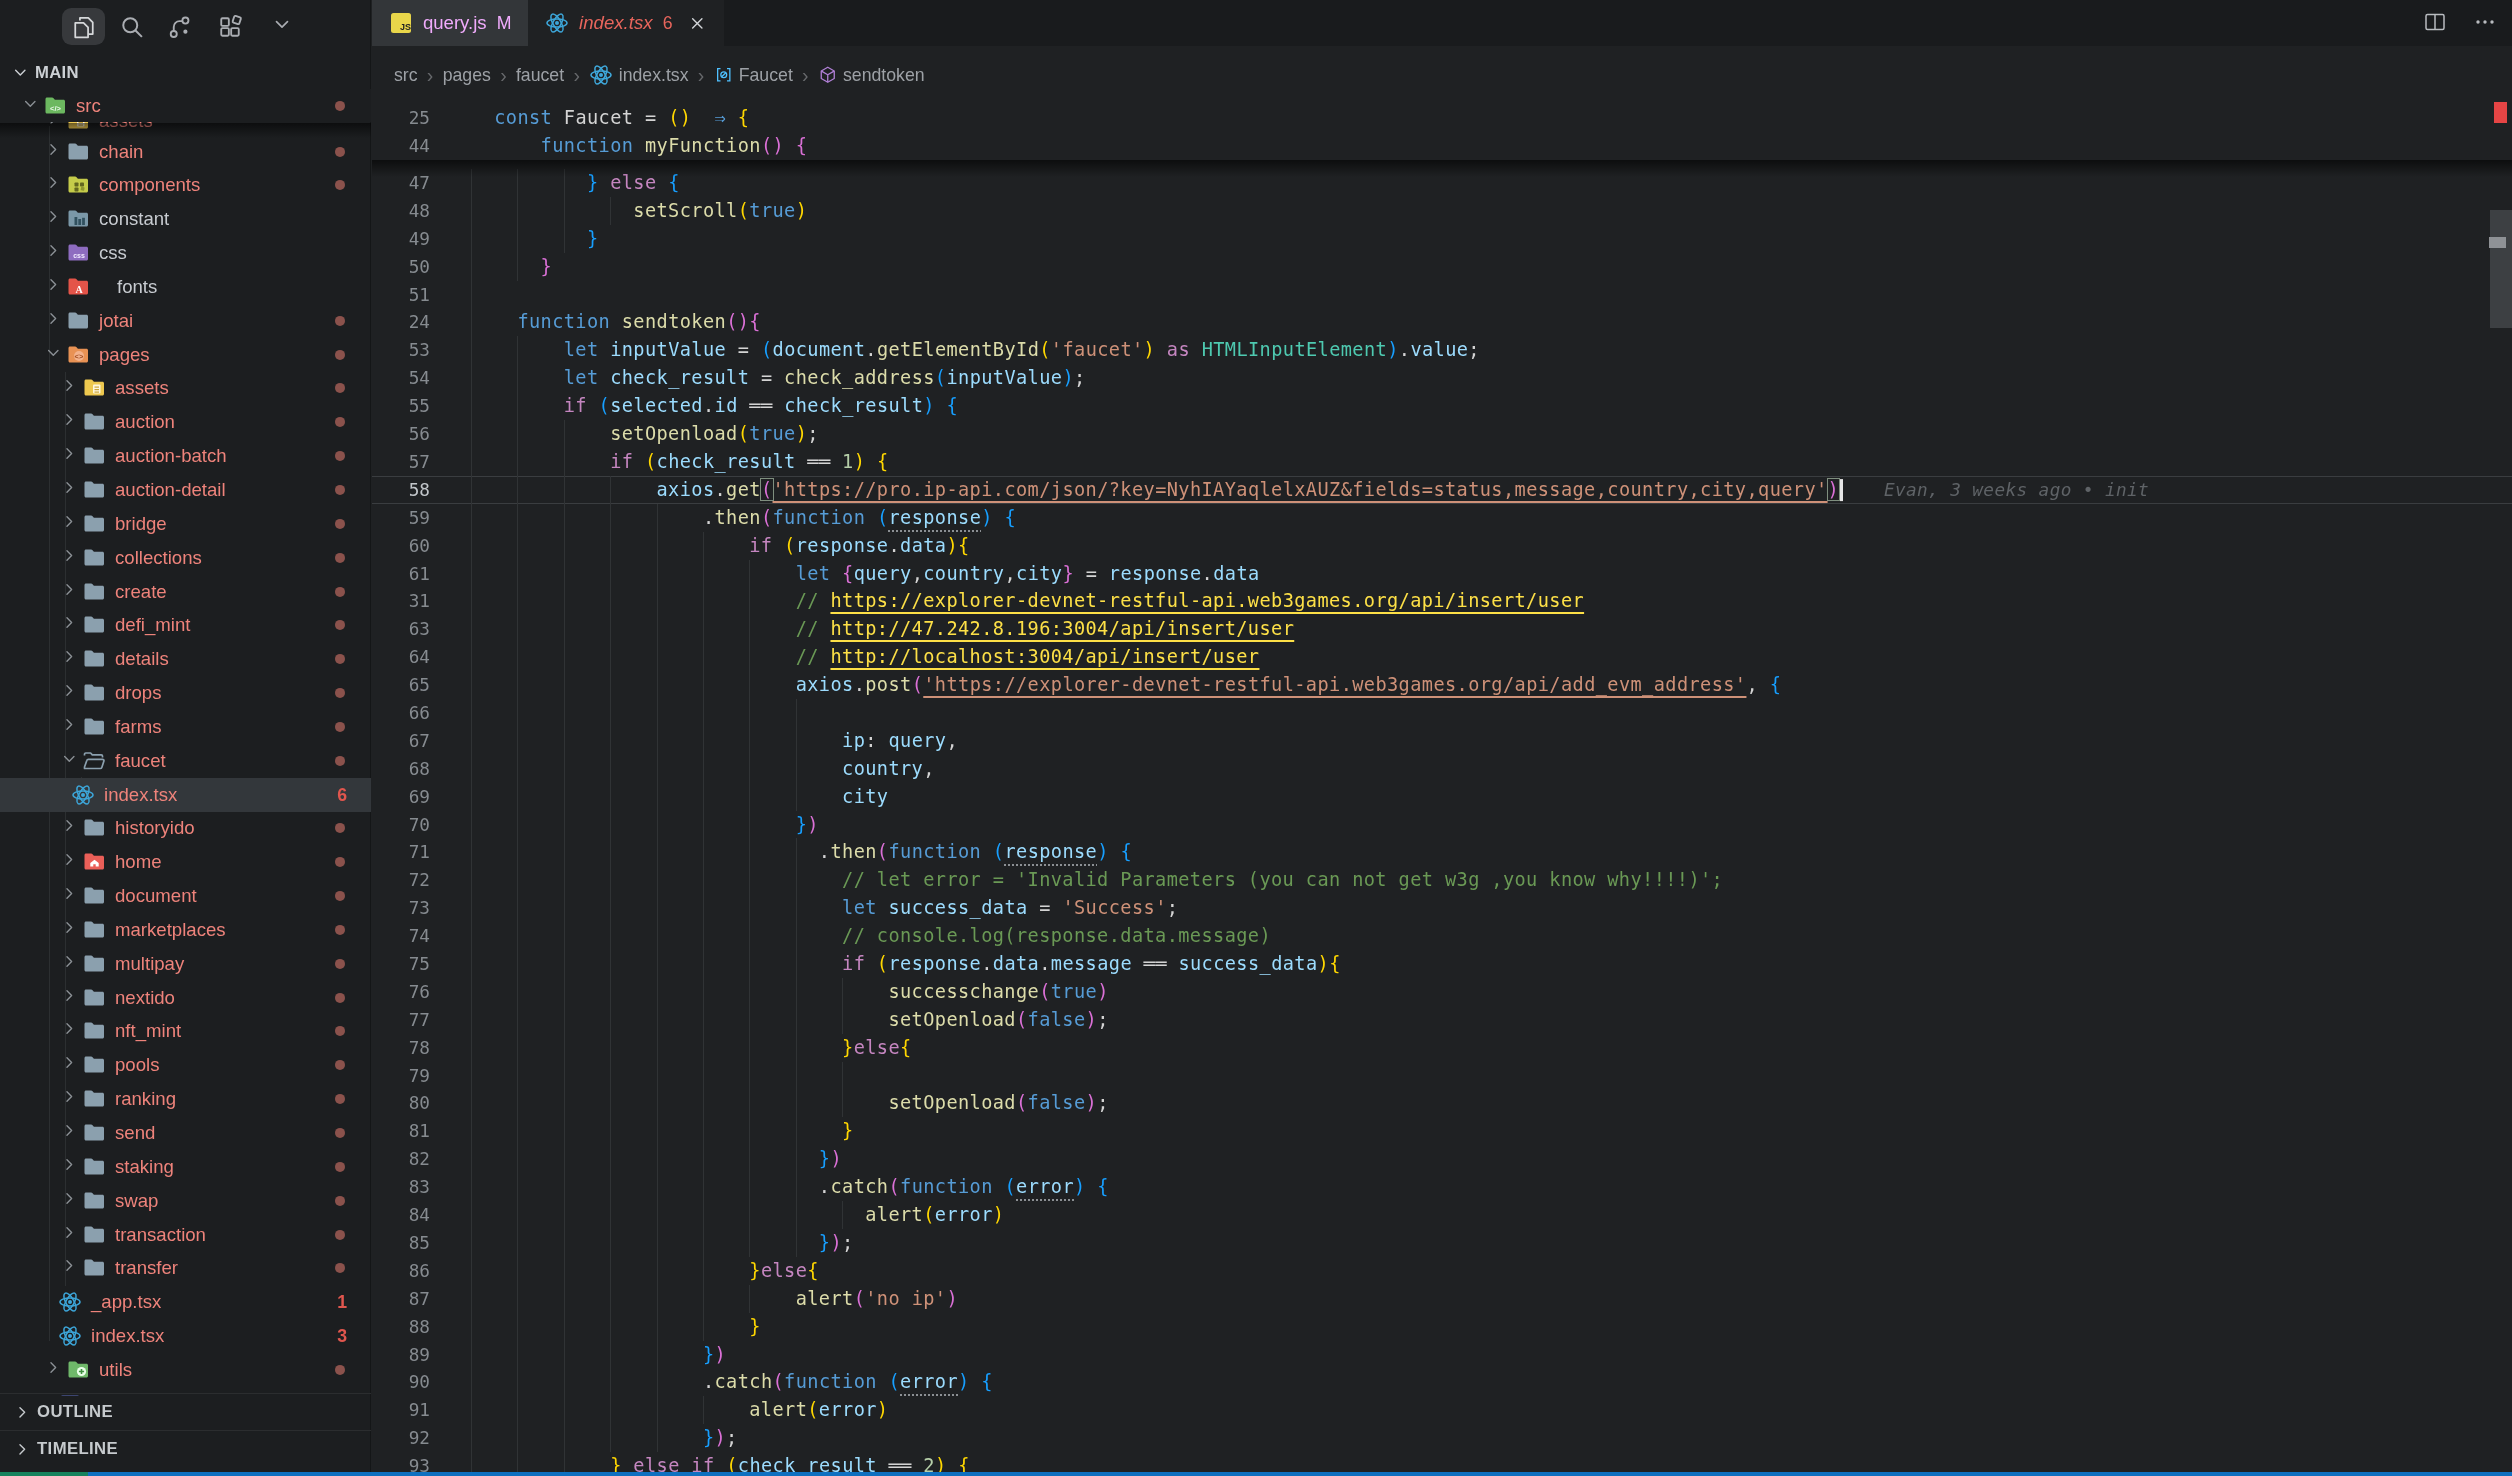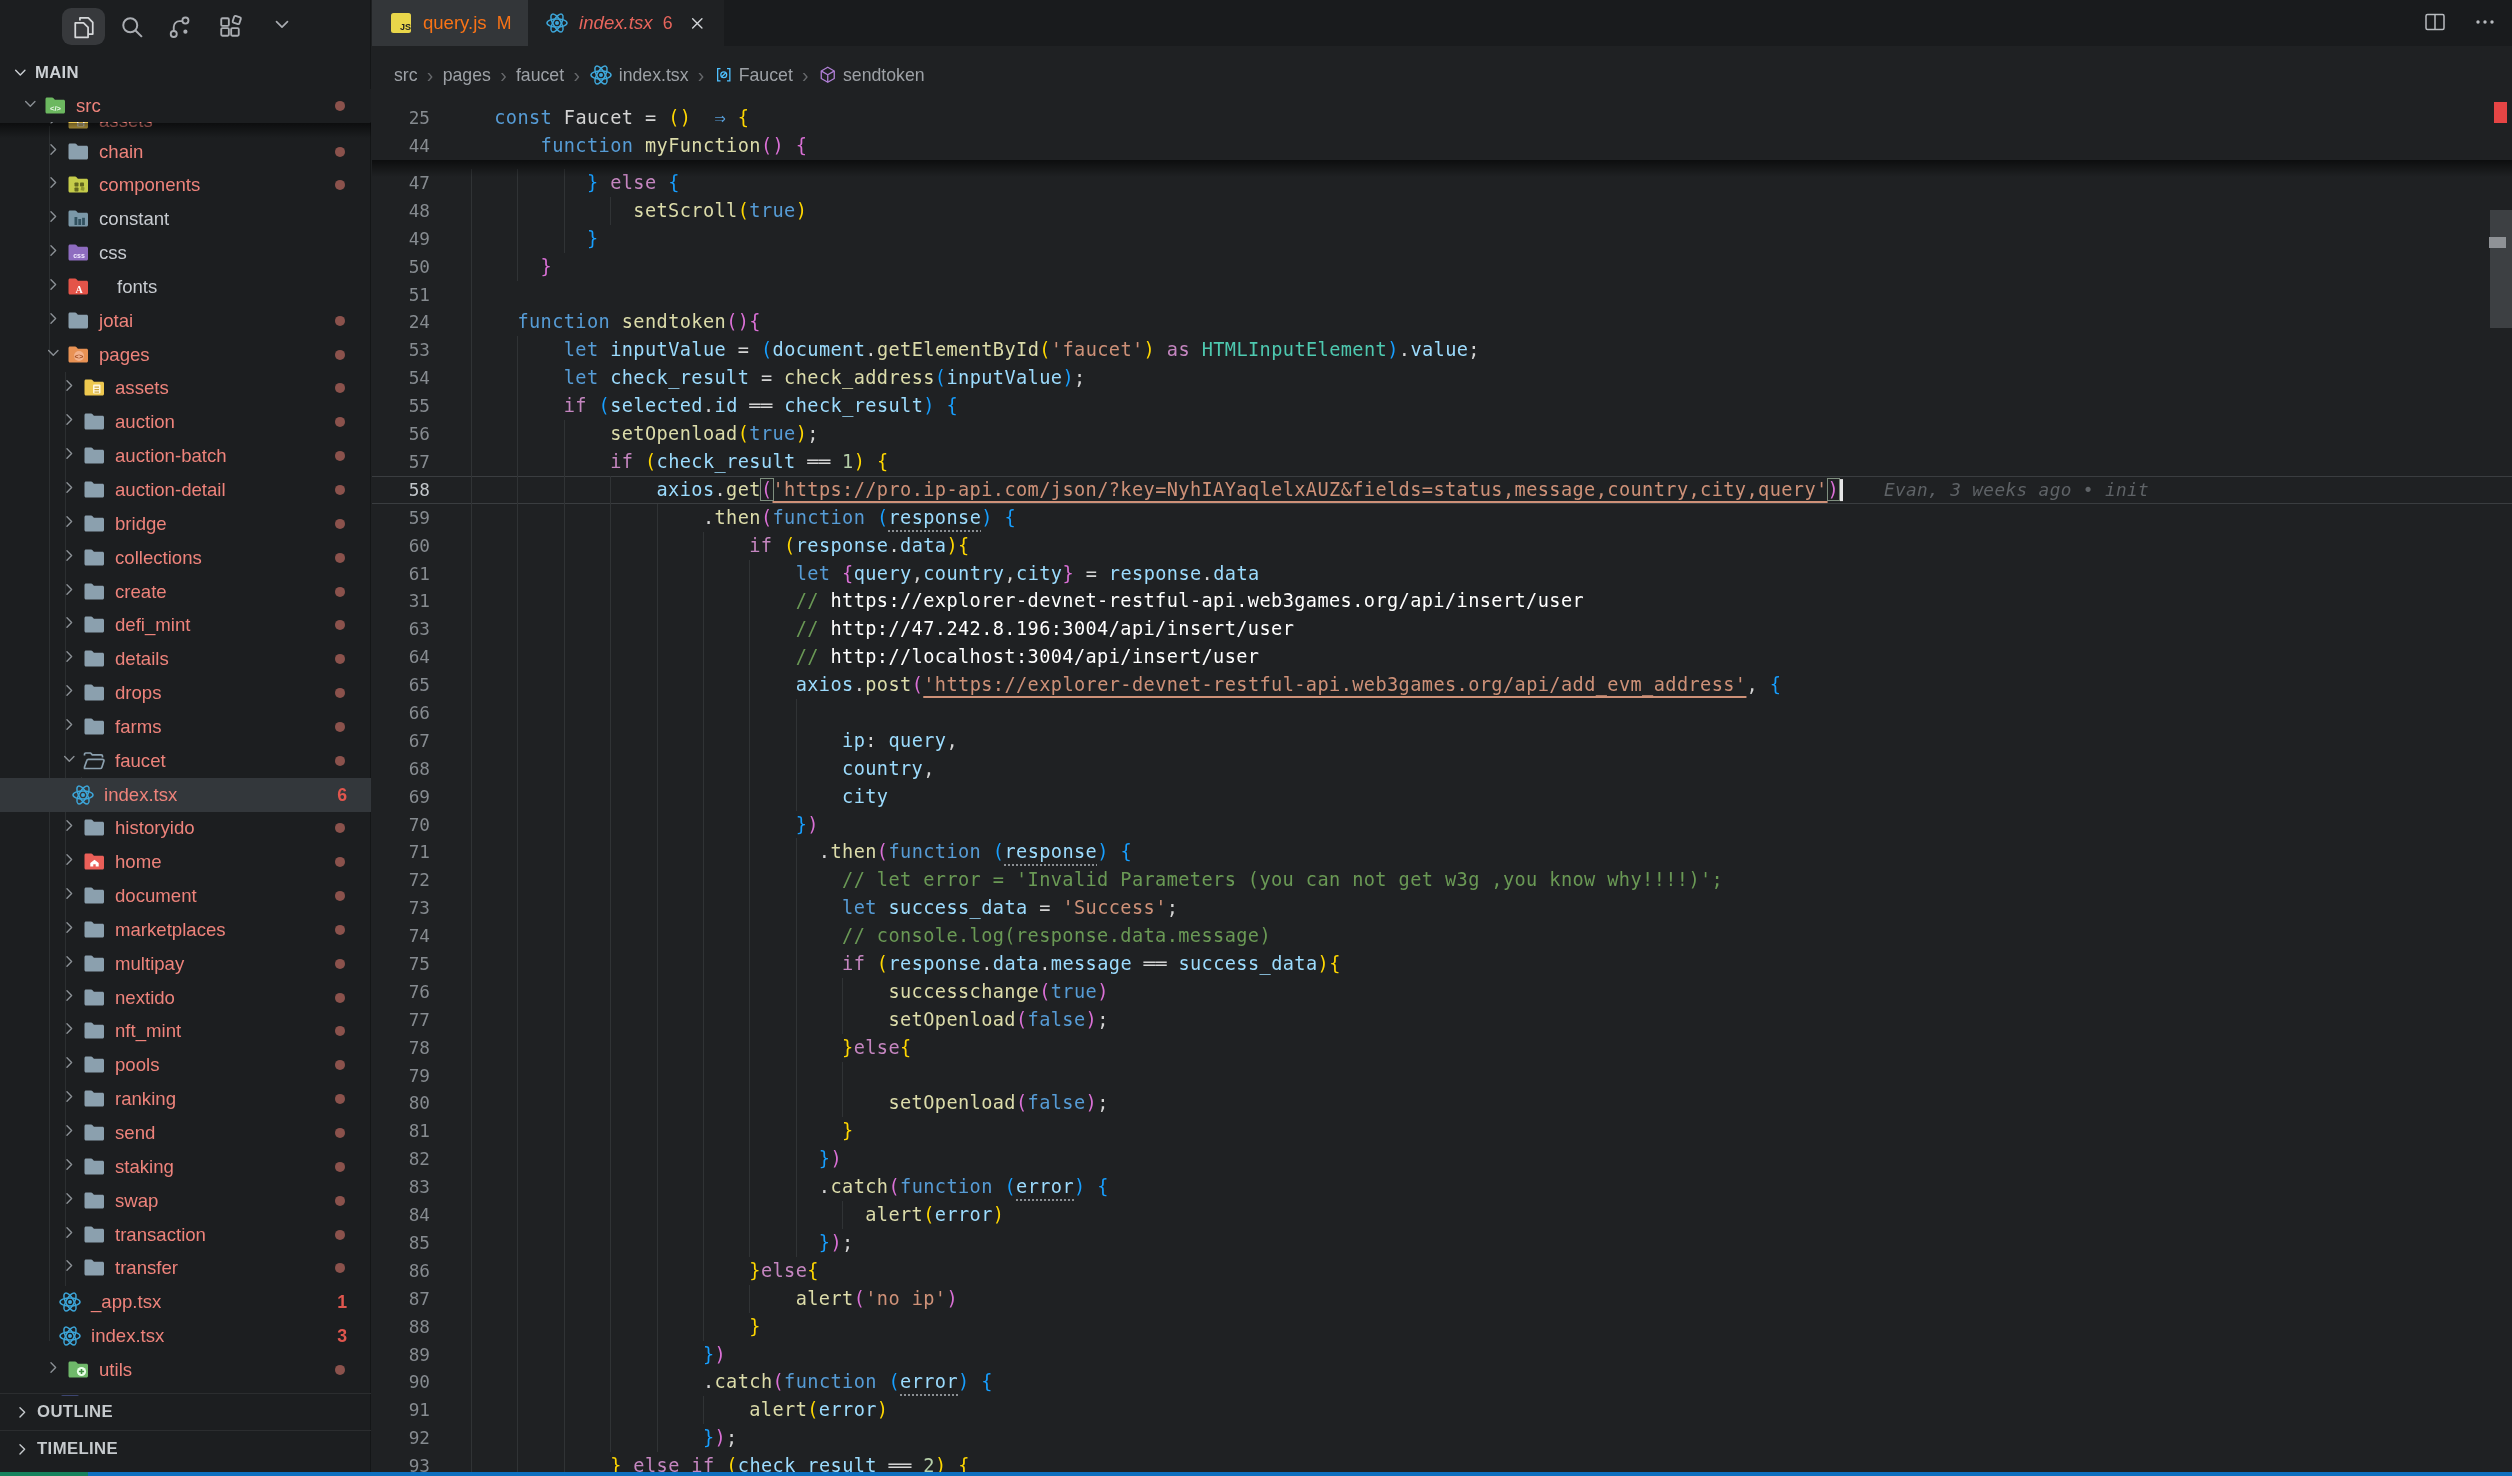--- a/index.html
+++ b/index.html
@@ -28,21 +28,21 @@
   .src-shadow{position:absolute;left:0;top:123px;width:371px;height:15px;z-index:6;
               background:linear-gradient(rgba(0,0,0,.55),rgba(0,0,0,0));}
   .panel-hdr{position:absolute;left:0;width:371px;height:37px;border-top:0.9px solid #2b2d2f;color:#c6cacd;
              font-weight:bold;font-size:16.7px;}
   .panel-hdr .lbl{position:absolute;left:37px;top:8.4px;letter-spacing:0.4px;}
   .panel-hdr .chv{position:absolute;left:13px;top:9.3px;}
   
   .editor{position:absolute;left:372px;top:0;width:2140px;height:1476px;background:#1f2123;}
   .tabbar{position:absolute;left:0;top:0;width:2140px;height:46px;background:#191b1d;display:flex;}
   .tab{height:46px;display:flex;align-items:center;padding:0 16.7px;gap:10.2px;font-size:18.6px;cursor:pointer;}
-  .tab.inactive{background:#333639;color:#f97316;}
+  .tab.inactive{background:#333639;color:#f0abfc;}
   .tab.active{background:#1f2123;color:#e8655c;}
   .tab.active .ttl{font-style:italic;}
   .tab .tbadge{font-size:17.7px;}
   .tab-actions{position:absolute;right:15px;top:0;height:46px;display:flex;align-items:center;gap:26px;}
   .crumbs{position:absolute;left:0;top:46px;width:2140px;height:58px;display:flex;align-items:center;
           padding-left:22px;gap:8.4px;font-size:17.7px;color:#9da1a6;background:#1f2123;}
   .crumbs .sep{color:#67696c;font-size:19.5px;margin:0 0.9px;}
   .crumbs .bi{display:flex;align-items:center;gap:5.6px;}
   .viewport{position:absolute;left:0;top:104px;width:2140px;height:1372px;overflow:hidden;}
   .lines{position:absolute;left:0;top:65px;width:2140px;}
@@ -56,21 +56,21 @@
   .cline.current .topb,.cline.current .botb{position:absolute;left:0;width:2140px;height:0.9px;background:#3a3d40;}
   .cline.current .topb{top:0;} .cline.current .botb{bottom:0;}
   .sticky{position:absolute;left:0;top:0;width:2140px;height:56px;background:#1f2123;z-index:20;}
   .sticky-shadow{position:absolute;left:0;top:56px;width:2140px;height:16.7px;z-index:20;
                  background:linear-gradient(rgba(0,0,0,.6),rgba(0,0,0,0));}
   
   .kb{color:#569cd6;} .kp{color:#c586c0;} .fn{color:#dcdcaa;} .vr{color:#9cdcfe;} .ty{color:#4ec9b0;}
   .st{color:#ce9178;} .cm{color:#6a9955;} .nm{color:#b5cea8;} .pl{color:#d4d4d4;}
   .b1{color:#ffd700;} .b2{color:#da70d6;} .b3{color:#179fff;}
   .stu{color:#ce9178;text-decoration:underline;text-decoration-thickness:1.9px;text-underline-offset:4.6px;}
-  .cmu{color:#ffffff;text-decoration-thickness:1.9px;text-underline-offset:4.6px;}
+  .cmu{color:#fde047;text-decoration:underline;text-decoration-thickness:1.9px;text-underline-offset:4.6px;}
   .vrd{color:#9cdcfe;text-decoration:underline dotted #8b8f93;text-decoration-thickness:2.3px;text-underline-offset:5.6px;}
   .b2x{color:#da70d6;outline:0.9px solid #7f8f7f;outline-offset:-0.9px;}
   .caret{display:inline-block;width:2.8px;height:22px;background:#e6e6e6;vertical-align:middle;margin-left:0.9px;transform:translateY(-0.9px);}
   .blame{font-family:"DejaVu Sans Mono",monospace;font-style:italic;color:#5f6periodic367;color:#5f6367;font-size:17.7px;margin-left:41px;}
   
   .ovr-red{position:absolute;right:4.6px;top:102px;width:13px;height:20.5px;background:#e64545;z-index:30;}
   .sthumb{position:absolute;right:0;top:210px;width:22px;height:118px;background:#3d4043;z-index:29;}
   .shandle{position:absolute;right:6.5px;top:237px;width:16.7px;height:11px;background:#8f9296;z-index:31;}
   
   .status{position:absolute;left:0;top:1472px;width:2512px;height:4.6px;display:flex;z-index:50;}

